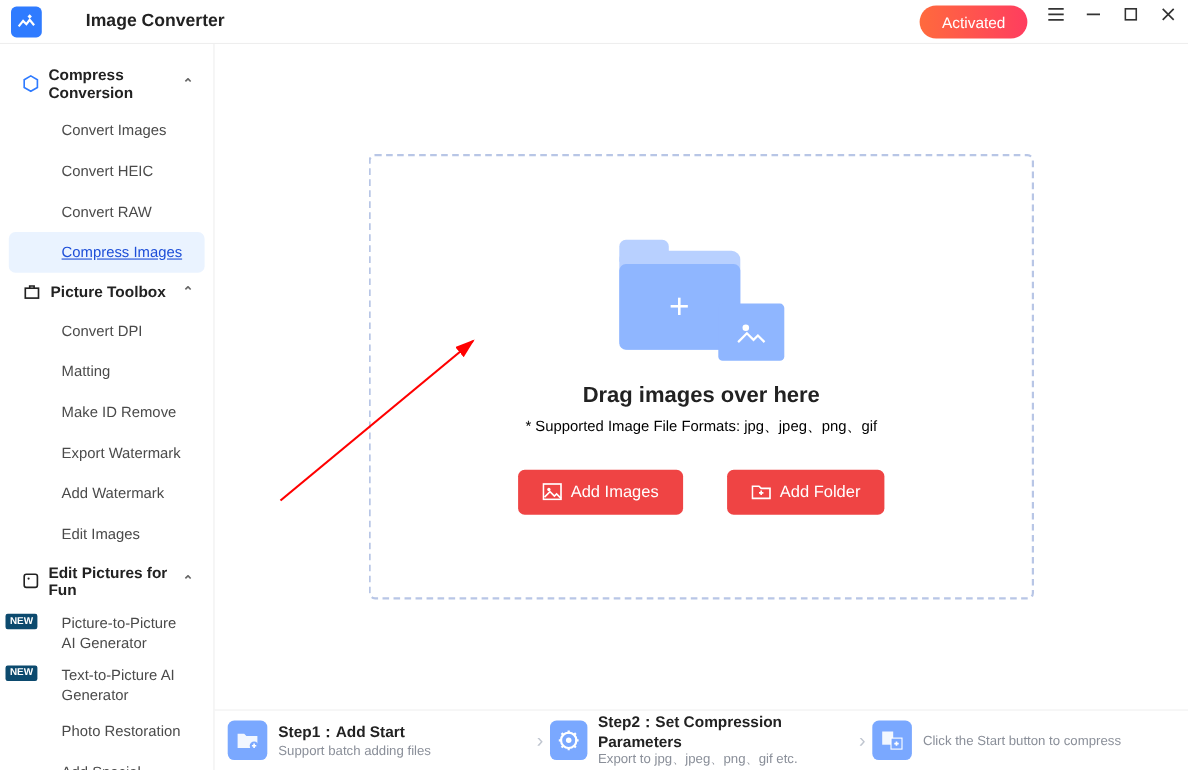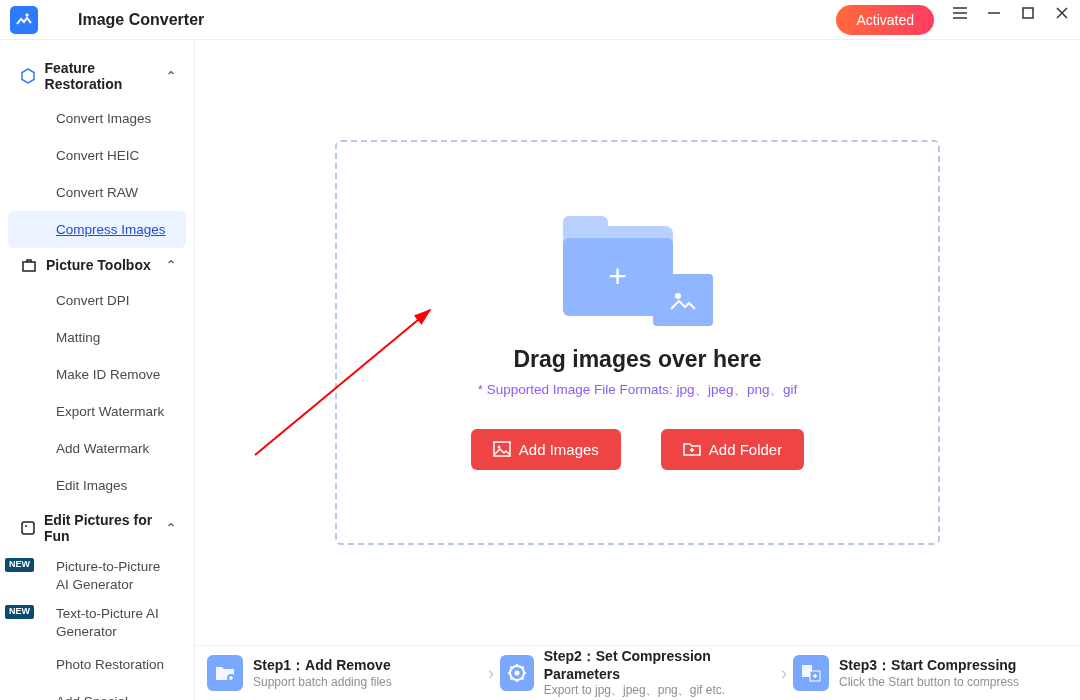--- a/index.html
+++ b/index.html
@@ -22,22 +22,22 @@
 .newbadge { position: absolute; left: -3px; top: 6px; background: #0c4a6e; color: #fff; font-size: 9px; font-weight: 700; padding: 1px 4px; border-radius: 2px; }
 .item.twoline { line-height: 1.3; padding-top: 6px; padding-bottom: 6px; }
 .main { flex: 1; position: relative; display: flex; flex-direction: column; }
 .dropzone { border: 2px dashed #b8c6e6; border-radius: 6px; margin: 100px 140px 0 140px; height: 405px; display: flex; flex-direction: column; align-items: center; justify-content: center; position: relative; }
 .drop-illus { position: relative; width: 150px; height: 110px; margin-bottom: 20px; }
 .folder-back { position: absolute; left: 0; top: 10px; width: 110px; height: 90px; background: #b8d0ff; border-radius: 8px; }
 .folder-tab { position: absolute; left: 0; top: 0; width: 45px; height: 20px; background: #b8d0ff; border-radius: 6px 6px 0 0; }
 .folder-front { position: absolute; left: 0; top: 22px; width: 110px; height: 78px; background: #8fb6ff; border-radius: 6px; display: flex; align-items: center; justify-content: center; }
 .folder-plus { color: #fff; font-size: 32px; font-weight: 300; }
 .pic-thumb { position: absolute; right: 0; bottom: 0; width: 60px; height: 52px; background: #8fb6ff; border-radius: 4px; display: flex; align-items: center; justify-content: center; }
-.dz-title { font-size: 23px; font-weight: 700; color: #222; margin-bottom: 8px; }
-.dz-sub { font-size: 13.5px; color: #8b5cf6; margin-bottom: 30px; }
+.dz-title { font-size: 20px; font-weight: 700; color: #222; margin-bottom: 8px; }
+.dz-sub { font-size: 13.5px; color: #000000; margin-bottom: 30px; }
 .dz-btns { display: flex; gap: 40px; }
 .pbtn { background: #ef4444; color: #fff; border: none; border-radius: 6px; padding: 12px 22px; font-size: 15px; font-weight: 500; display: flex; align-items: center; gap: 8px; cursor: pointer; }
 .arrow-annot { position: absolute; pointer-events: none; }
 .steps { position: absolute; bottom: 0; left: 0; right: 0; height: 55px; border-top: 1px solid #f0f0f0; display: flex; align-items: center; padding: 0 12px; gap: 6px; }
 .step { display: flex; align-items: center; gap: 10px; flex: 1; }
 .step-icon { width: 36px; height: 36px; background: #7aa8ff; border-radius: 6px; display: flex; align-items: center; justify-content: center; color: #fff; }
 .step-txt .st { font-size: 14px; font-weight: 700; color: #222; }
 .step-txt .ss { font-size: 12px; color: #8a8f99; }
 .step-sep { color: #c0c6d0; font-size: 18px; }
 </style>
@@ -79,21 +79,21 @@
 
 <div class="body-row">
   <div class="sidebar">
 
     <div class="section-head">
       <span class="hicon">
           <svg width="16" height="16" viewBox="0 0 16 16">
             <path d="M8 1l6 3.5v7L8 15l-6-3.5v-7z" stroke="#2f7bff" stroke-width="1.5" fill="none"></path>
           </svg>
         </span>
-      <span>Feature Restoration</span>
+      <span>Compress Conversion</span>
       <span class="chev">⌃</span>
     </div>
     <div class="item">Convert Images</div>
     <div class="item">Convert HEIC</div>
     <div class="item">Convert RAW</div>
     <div class="item active">Compress Images</div>
 
     <div class="section-head">
       <span class="hicon">
           <svg width="16" height="16" viewBox="0 0 16 16">
@@ -176,21 +176,21 @@
     <div class="steps">
       <div class="step">
         <div class="step-icon">
             <svg width="22" height="20" viewBox="0 0 22 20">
               <path d="M2 4h6l2 2h10v11H2z" fill="#fff" opacity="0.9"></path>
               <circle cx="17" cy="15" r="4" fill="#7aa8ff"></circle>
               <path d="M17 13v4M15 15h4" stroke="#fff" stroke-width="1.5"></path>
             </svg>
           </div>
         <div class="step-txt">
-            <div class="st">Step1：Add Remove</div>
+            <div class="st">Step1：Add Start</div>
             <div class="ss">Support batch adding files</div>
           </div>
       </div>
       <div class="step-sep">›</div>
       <div class="step">
         <div class="step-icon">
             <svg width="22" height="22" viewBox="0 0 22 22">
               <circle cx="11" cy="11" r="7" stroke="#fff" stroke-width="2" fill="none"></circle>
               <circle cx="11" cy="11" r="2.5" fill="#fff"></circle>
               <path d="M11 2v3M11 17v3M2 11h3M17 11h3M4.5 4.5l2 2M15.5 15.5l2 2M17.5 4.5l-2 2M6.5 15.5l-2 2" stroke="#fff" stroke-width="2"></path>
@@ -204,19 +204,18 @@
       <div class="step-sep">›</div>
       <div class="step">
         <div class="step-icon">
             <svg width="22" height="20" viewBox="0 0 22 20">
               <rect x="2" y="2" width="10" height="12" fill="#fff" opacity="0.9"></rect>
               <rect x="10" y="8" width="10" height="10" fill="#7aa8ff" stroke="#fff"></rect>
               <path d="M13 13h4M15 11v4" stroke="#fff" stroke-width="1.5"></path>
             </svg>
           </div>
         <div class="step-txt">
-            <div class="st">Step3：Start Compressing</div>
             <div class="ss">Click the Start button to compress</div>
           </div>
       </div>
     </div>
   </div>
 </div>
 
 </body></html>

